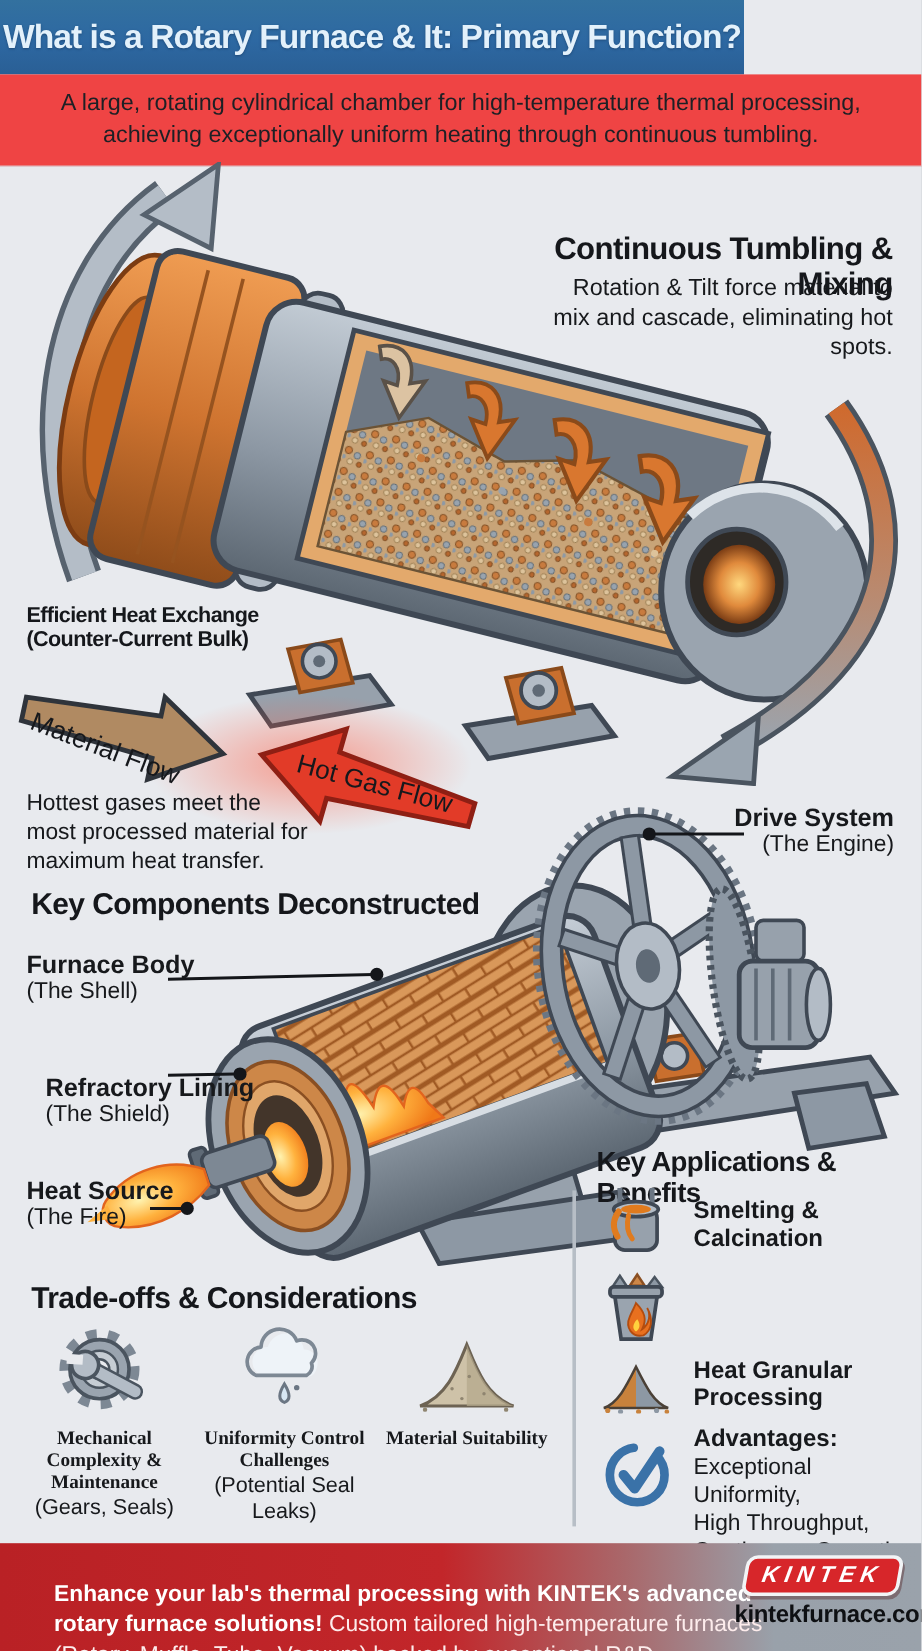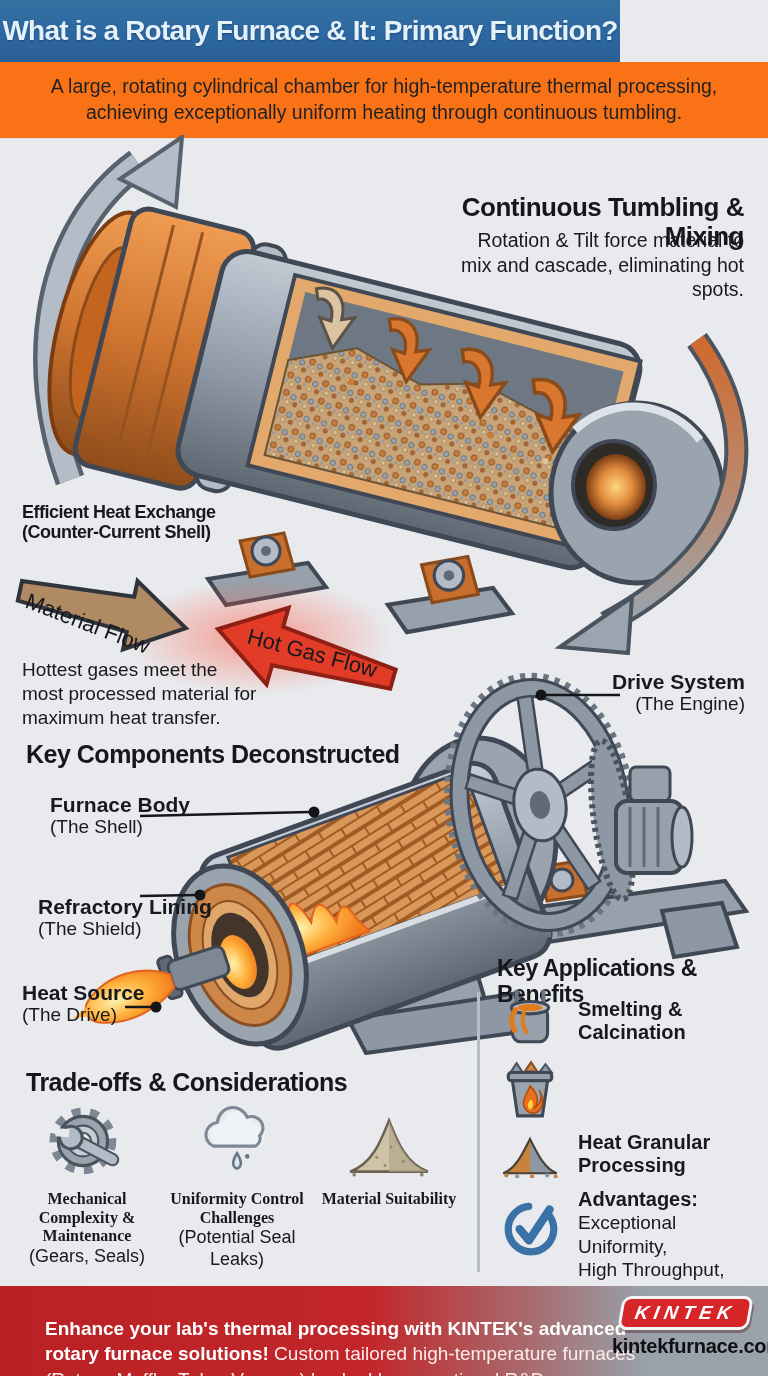--- a/index.html
+++ b/index.html
@@ -4,21 +4,21 @@
 <style>
   html,body{margin:0;padding:0;background:#cfd3d9;}
   .page{position:relative;width:768px;height:1376px;background:#e8eaee;overflow:hidden;
         font-family:"Liberation Sans",sans-serif;color:#17191c;}
   .abs{position:absolute;}
   
   .banner{left:0;top:0;width:620px;height:62px;background:linear-gradient(180deg,#33719f 0%,#2d68a2 55%,#2a5f95 100%);
           display:flex;align-items:center;justify-content:center;}
   .banner h1{margin:0;font-size:28px;font-weight:bold;letter-spacing:-0.8px;color:#e3f1fb;
              text-shadow:0 1px 2px rgba(10,30,60,.4);}
-  .intro{left:0;top:62px;width:768px;height:76px;background:#f97316;border-bottom:1px solid #dddfe4;
+  .intro{left:0;top:62px;width:768px;height:76px;background:#ef4444;border-bottom:1px solid #dddfe4;
          display:flex;align-items:center;justify-content:center;}
   .intro p{margin:0;width:684px;text-align:center;font-size:19.5px;line-height:1.32;color:#1d2025;}
   
   .h2{font-size:24px;font-weight:bold;letter-spacing:-0.5px;line-height:1.12;color:#15171b;}
   .label-bold{font-size:21px;font-weight:bold;line-height:1.1;}
   .label-sub{font-size:19px;line-height:1.15;}
   .right-align{text-align:right;}
   .body-text{font-size:19px;line-height:1.26;}
   
   .app-label{font-size:20px;font-weight:bold;line-height:1.17;}
@@ -141,21 +141,21 @@
       <path d="M697,205 C762,295 756,408 606,488" fill="none" stroke="url(#g1-redgray)" stroke-width="16"></path>
       <polygon points="560,512 632,462 628,518" fill="#9aa5b0" stroke="#4a545f" stroke-width="4"></polygon>
     </g>
   </svg>
 
   <div class="abs h2 right-align" style="right:24px;top:193px;width:340px;font-size:26px;">Continuous Tumbling &amp; Mixing</div>
   <div class="abs body-text right-align" style="right:24px;top:228px;width:296px;font-size:19.5px;">Rotation &amp; Tilt force material to mix and cascade, eliminating hot spots.</div>
 
   <div class="abs h2" style="left:22px;top:502px;font-size:18px;">
     <div>Efficient Heat Exchange</div>
-    <div>(Counter-Current Shell)</div>
+    <div>(Counter-Current Bulk)</div>
   </div>
 
   <svg class="abs" style="left:0;top:555px;" width="440" height="190" viewBox="0 0 440 190">
     <defs>
       <radialGradient id="g3-red" cx="0.5" cy="0.5" r="0.5">
         <stop offset="0" stop-color="#ff5a40" stop-opacity="0.55"></stop>
         <stop offset="1" stop-color="#ff5a40" stop-opacity="0"></stop>
       </radialGradient>
     </defs>
     <ellipse cx="258" cy="82" rx="135" ry="58" fill="url(#g3-red)"></ellipse>
@@ -270,31 +270,31 @@
         <circle cx="541" cy="40" r="5.5"></circle>
     </g>
   </svg>
 
   <div class="abs right-align" style="right:23px;top:670px;width:200px;">
     <div class="label-bold">Drive System</div>
     <div class="label-sub">(The Engine)</div>
   </div>
 
   <div class="abs h2" style="left:26px;top:740px;font-size:25px;">Key Components Deconstructed</div>
-  <div class="abs" style="left:22px;top:793px;margin-left:28px;">
+  <div class="abs" style="left:22px;top:793px;">
     <div class="label-bold">Furnace Body</div>
     <div class="label-sub">(The Shell)</div>
   </div>
   <div class="abs" style="left:38px;top:868px;margin-top:27px;">
     <div class="label-bold">Refractory Lining</div>
     <div class="label-sub">(The Shield)</div>
   </div>
   <div class="abs" style="left:22px;top:981px;">
     <div class="label-bold">Heat Source</div>
-    <div class="label-sub">(The Drive)</div>
+    <div class="label-sub">(The Fire)</div>
   </div>
 
   <div class="abs h2" style="left:497px;top:956px;font-size:23px;">Key Applications &amp; Benefits</div>
   <div class="abs divider" style="left:477px;top:992px;height:280px;"></div>
 
   <svg class="abs" style="left:502px;top:988px;" width="56" height="62" viewBox="0 0 54 60">
     <line x1="14" y1="2" x2="14" y2="16" stroke="#6b7683" stroke-width="4"></line>
     <line x1="40" y1="2" x2="40" y2="16" stroke="#6b7683" stroke-width="4"></line>
     <rect x="10" y="18" width="34" height="34" rx="8" fill="#97a1ac" stroke="#3f4854" stroke-width="3"></rect>
     <ellipse cx="27" cy="19" rx="18" ry="6" fill="#b3bcc6" stroke="#3f4854" stroke-width="3"></ellipse>

